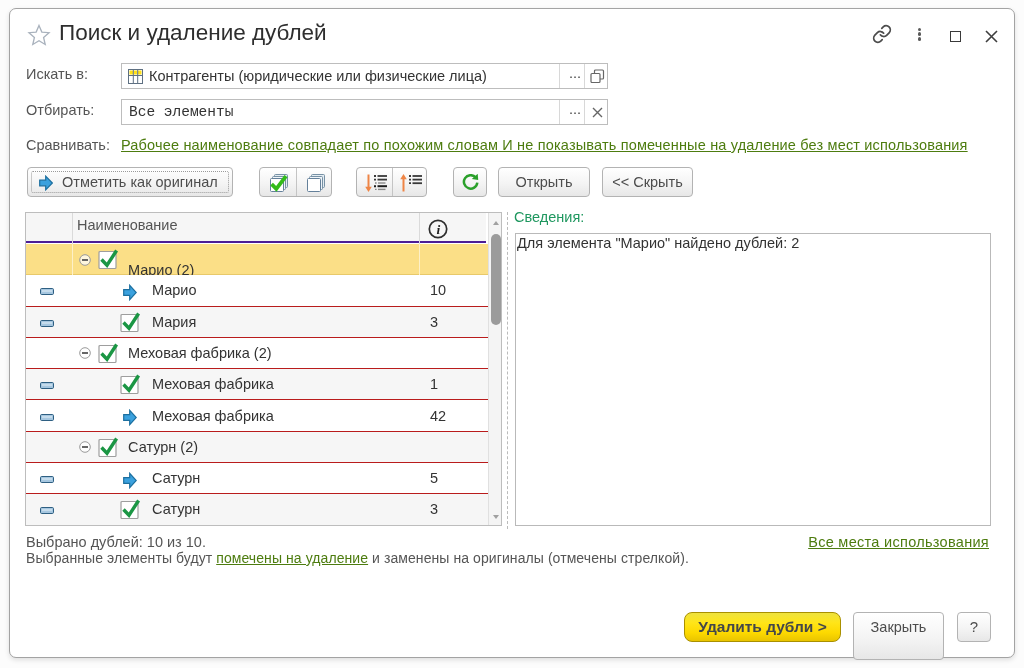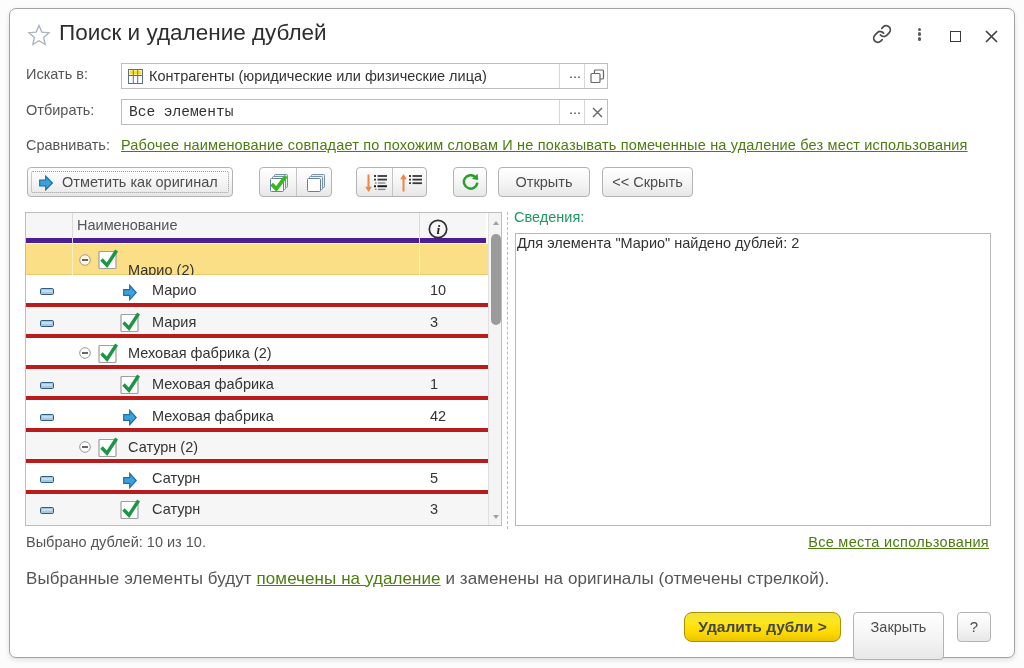--- a/index.html
+++ b/index.html
@@ -5,21 +5,21 @@
 * { margin:0; padding:0; box-sizing:border-box; }
 html,body { width:1024px; height:668px; background:#fcfcfc; font-family:"Liberation Sans", sans-serif; overflow:hidden; }
 .win { position:absolute; left:9px; top:8px; width:1006px; height:650px; background:#fff; border:1px solid #a3a3a3; border-radius:7px; box-shadow:0 2px 5px rgba(0,0,0,0.12); }
 .abs { position:absolute; }
 .lbl { position:absolute; font-size:14.5px; color:#555; }
 .fld { position:absolute; background:#fff; border:1px solid #bdbdbd; border-radius:0; }
 .fldtxt { position:absolute; font-size:14.5px; color:#333; white-space:nowrap; }
 .sep { position:absolute; top:0; bottom:0; width:1px; background:#d8d8d8; }
 .btn { position:absolute; background:linear-gradient(#ffffff,#f4f4f4 55%,#e7e7e7); border:1px solid #b3b3b3; border-radius:4px; font-size:14.5px; color:#4d4d4d; text-align:center; }
 a.lnk { color:#4d7c0f; text-decoration:underline; }
-.row { position:absolute; left:0; width:462px; height:31.3px; border-bottom:4px solid #b91c1c; }
+.row { position:absolute; left:0; width:462px; height:31.3px; border-bottom:1px solid #b91c1c; }
 .rtext { position:absolute; top:7px; font-size:14.5px; color:#333; white-space:nowrap; }
 .num { position:absolute; left:404px; top:7px; font-size:14.5px; color:#333; }
 </style>
 </head>
 <body>
 <div class="win">
 
 <svg class="abs" style="left:17px;top:14px" width="24" height="24" viewBox="0 0 22 22">
  <path d="M11 2.2 L13.6 8.3 L20.2 8.9 L15.2 13.2 L16.7 19.7 L11 16.2 L5.3 19.7 L6.8 13.2 L1.8 8.9 L8.4 8.3 Z" fill="none" stroke="#a9b2bd" stroke-width="1.2"></path>
 </svg>
@@ -143,21 +143,21 @@
     <path d="M14.6 3.4 A6.7 6.7 0 1 0 16.3 8.6" fill="none" stroke="#2aa02a" stroke-width="2.5"></path>
     <path d="M10.8 4.9 L17.2 6.1 L16.7 -0.2 Z" fill="#2aa02a"></path>
   </svg>
 </div>
 
 <div class="btn" style="left:488px;top:158px;width:92px;height:30px;line-height:28px;">Открыть</div>
 <div class="btn" style="left:592px;top:158px;width:91px;height:30px;line-height:28px;">&lt;&lt; Скрыть</div>
 
 <div class="abs" style="left:15px;top:203px;width:477px;height:314px;border:1px solid #bdbdbd;background:#fff;overflow:hidden;">
 
-  <div class="abs" style="left:0;top:0;width:460px;height:30px;background:#f6f6f6;border-bottom:5px solid #4c1d95;">
+  <div class="abs" style="left:0;top:0;width:460px;height:30px;background:#f6f6f6;border-bottom:2px solid #4c1d95;">
     <div class="abs" style="left:51px;top:4px;font-size:14.5px;color:#555;">Наименование</div>
     <svg class="abs" style="left:402px;top:6px" width="20" height="20" viewBox="0 0 20 20">
       <circle cx="10" cy="10" r="8.7" fill="none" stroke="#2e2e2e" stroke-width="1.7"></circle>
       <text x="10.3" y="14.6" text-anchor="middle" font-family="Liberation Serif" font-style="italic" font-weight="bold" font-size="13.5px" fill="#1e1e1e">i</text>
     </svg>
   </div>
   <div class="abs" style="left:46px;top:0;width:1px;height:31px;background:#dadada;"></div>
   <div class="abs" style="left:393px;top:0;width:1px;height:31px;background:#dadada;"></div>
 
   <div class="abs" style="left:0;top:31px;width:462px;">
@@ -284,20 +284,20 @@
 </div>
 
 <div class="abs" style="left:497px;top:203px;width:1px;height:317px;border-left:1px dashed #bbb;"></div>
 
 <div class="abs" style="left:504px;top:200px;font-size:14.5px;color:#1f975f;">Сведения:</div>
 <div class="abs" style="left:505px;top:224px;width:476px;height:293px;border:1px solid #b9b9b9;background:#fff;">
   <div class="abs" style="left:1px;top:0.5px;font-size:14.5px;color:#333;">Для элемента "Марио" найдено дублей: 2</div>
 </div>
 
 <div class="abs" style="left:16px;top:525px;font-size:14.5px;color:#555;">Выбрано дублей: 10 из 10.</div>
-<div class="abs" style="left:16px;top:540.5px;font-size:17px;color:#555;letter-spacing:0.08px;margin-top:19px;">Выбранные элементы будут <a class="lnk" href="#">помечены на удаление</a> и заменены на оригиналы (отмечены стрелкой).</div>
+<div class="abs" style="left:16px;top:540.5px;font-size:14px;color:#555;letter-spacing:0.08px;">Выбранные элементы будут <a class="lnk" href="#">помечены на удаление</a> и заменены на оригиналы (отмечены стрелкой).</div>
 <div class="abs" style="right:25px;top:525px;font-size:14.5px;letter-spacing:0.3px;"><a class="lnk" href="#">Все места использования</a></div>
 
 <div class="abs" style="left:674px;top:603px;width:157px;height:30px;background:linear-gradient(#eee23e,#ffe518 35%,#fdd900 70%,#e9c400);border:1px solid #a99000;border-radius:8px;text-align:center;line-height:28px;font-size:15.5px;font-weight:bold;color:#43474a;">Удалить дубли &gt;</div>
 <div class="btn" style="left:843px;top:603px;width:91px;height:48px;line-height:28px;">Закрыть</div>
 <div class="btn" style="left:947px;top:603px;width:34px;height:30px;line-height:28px;font-size:15px;">?</div>
 
 </div>
 
 </body></html>

